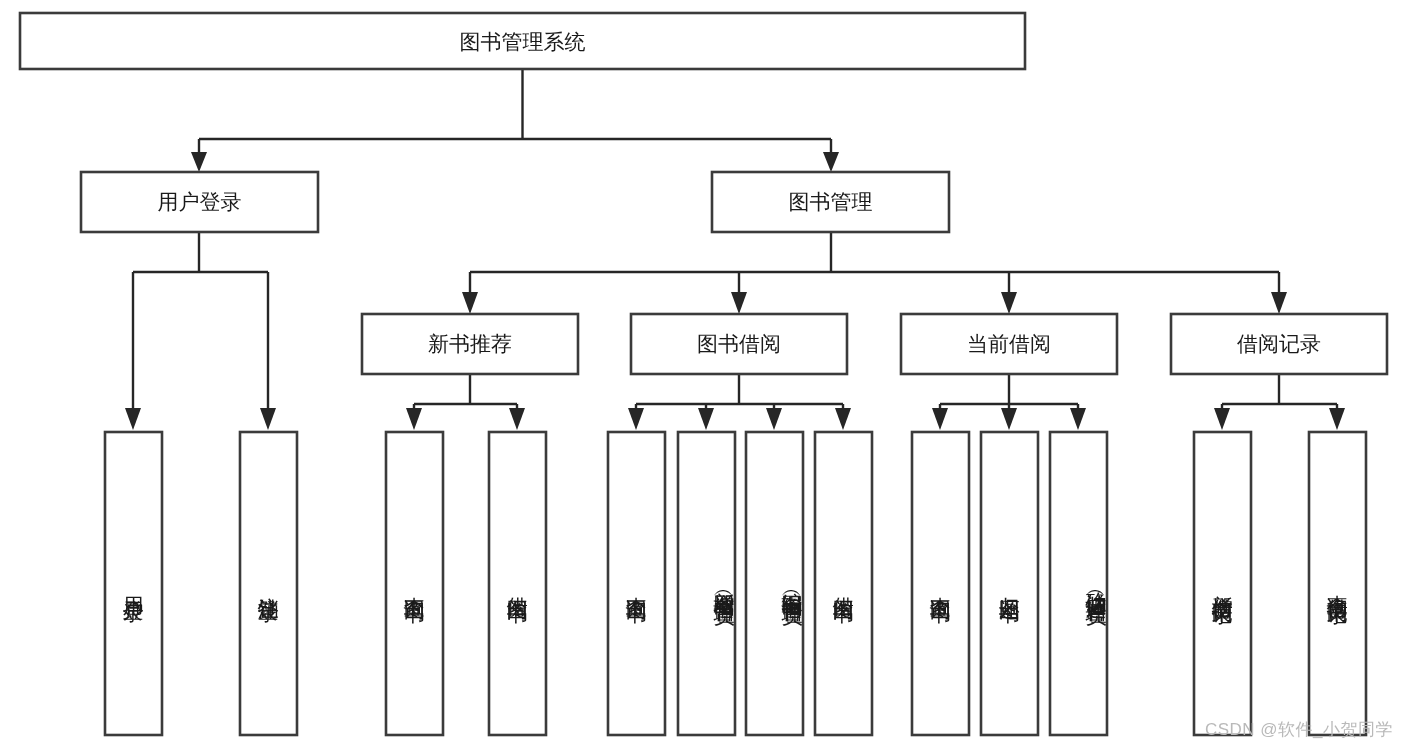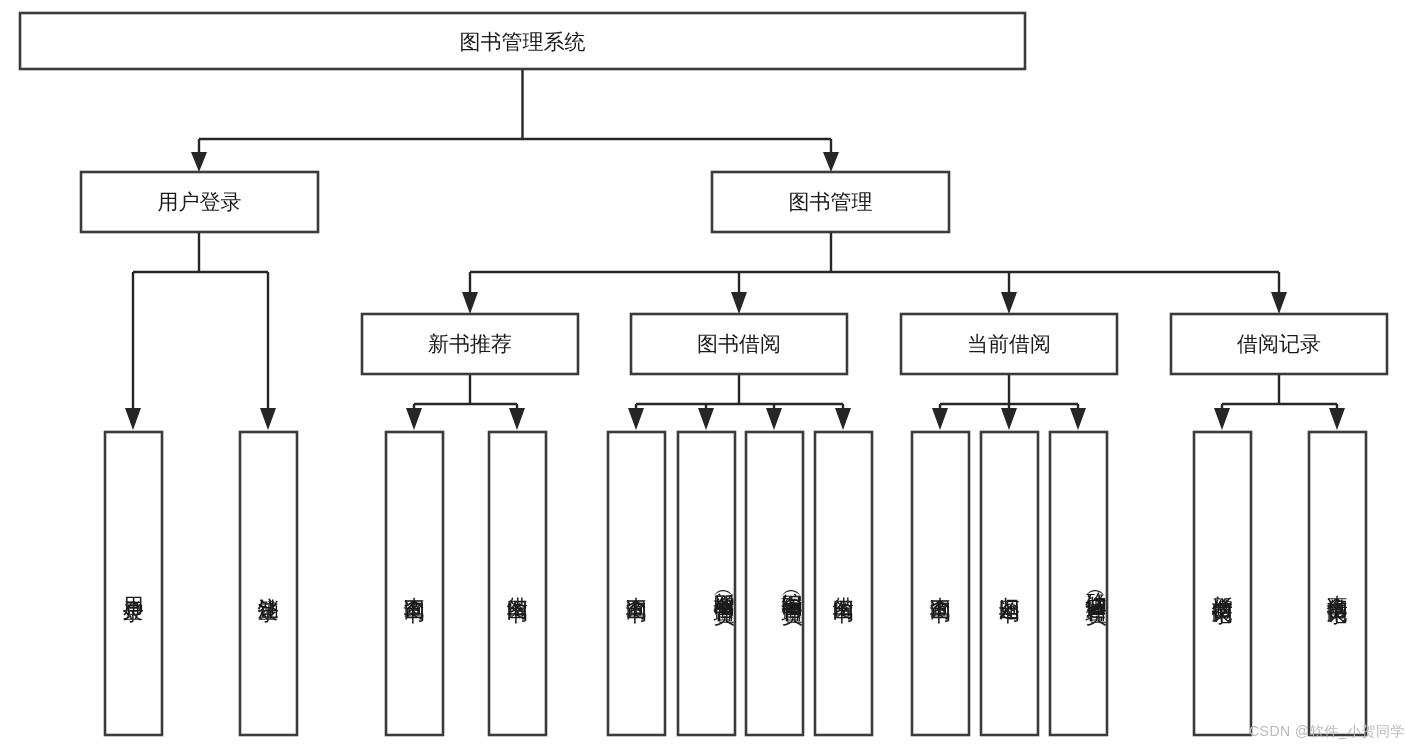--- a/index.html
+++ b/index.html
@@ -59,24 +59,24 @@
     color: #1a1a1a;
     letter-spacing: 2px;
     display: flex;
     align-items: center;
     justify-content: center;
     white-space: nowrap;
     pointer-events: none;
   }
   .watermark {
     position: absolute;
-    right: 0;
+    right: 12px;
     bottom: 6px;
     font-family: "Liberation Sans", "DejaVu Sans", sans-serif;
-    font-size: 14px;
+    font-size: 17px;
     color: #b9b9b9;
     letter-spacing: 0.5px;
     white-space: nowrap;
   }
 </style>
 </head>
 <body>
 
 <div id="diagram-root">
 

